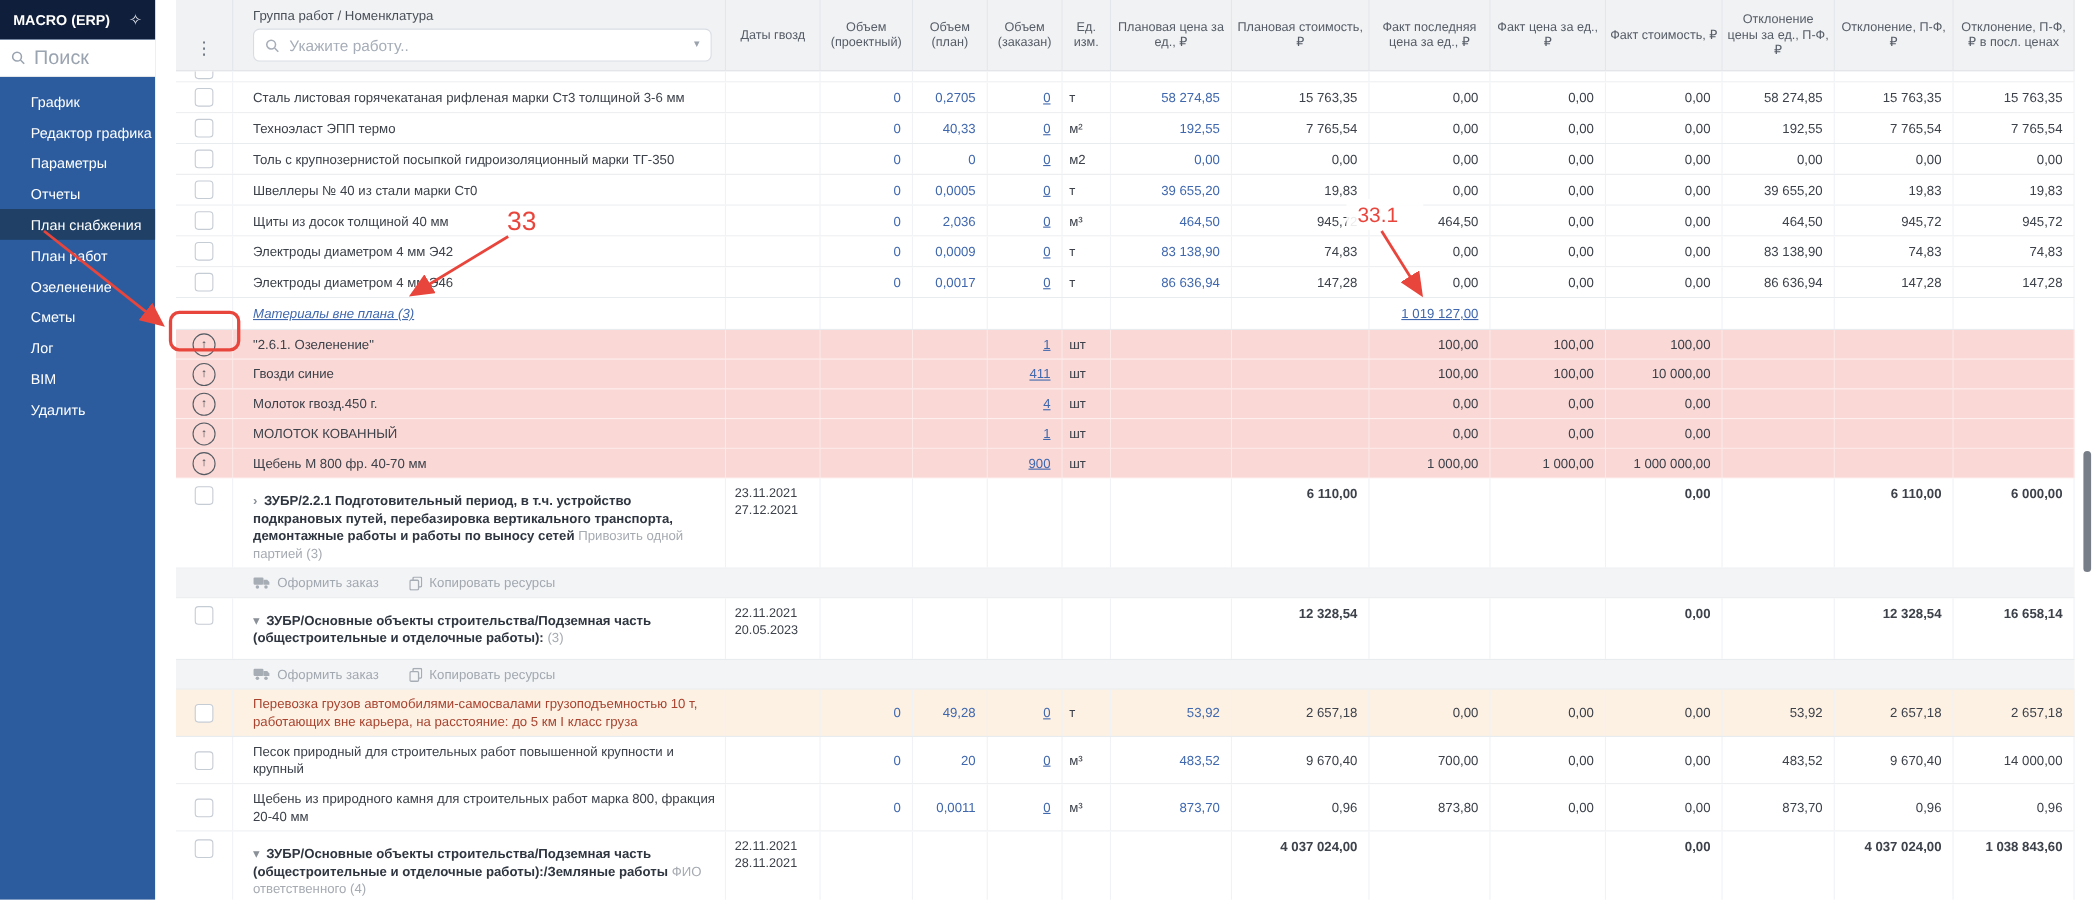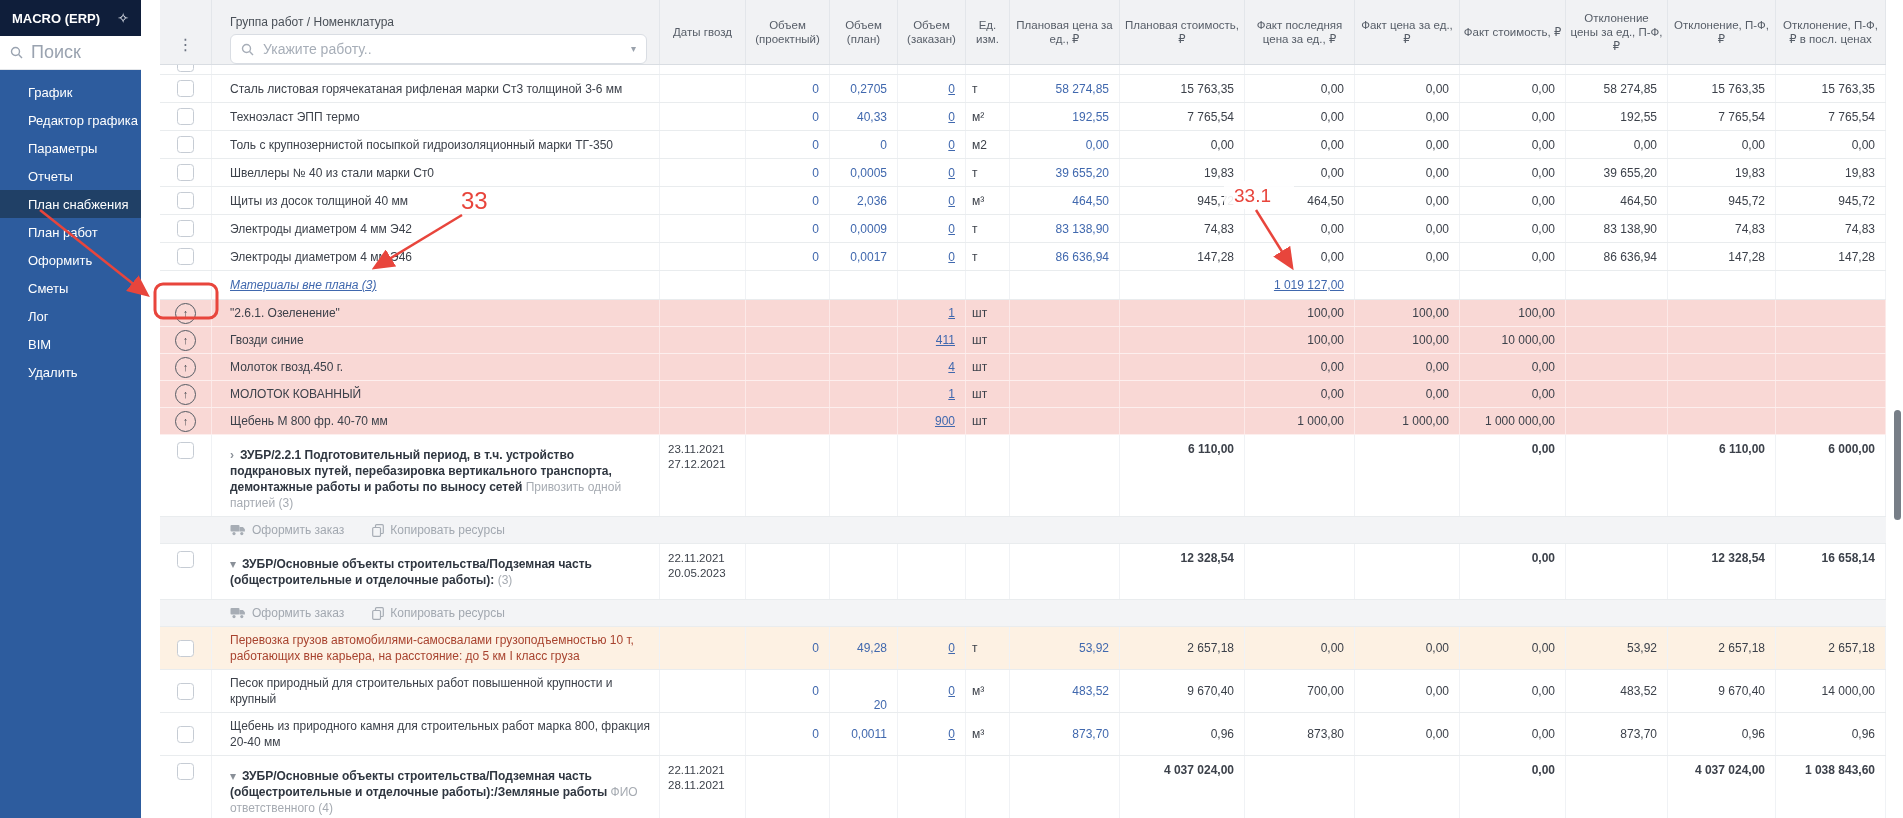--- a/index.html
+++ b/index.html
@@ -93,21 +93,21 @@
       <div class="mitem">
         <span>Отчеты</span>
       </div>
       <div class="mitem active">
         <span>План снабжения</span>
       </div>
       <div class="mitem">
         <span>План работ</span>
       </div>
       <div class="mitem">
-        <span>Оформить</span>
+        <span>Озеленение</span>
       </div>
       <div class="mitem">
         <span>Сметы</span>
       </div>
       <div class="mitem">
         <span>Лог</span>
       </div>
       <div class="mitem">
         <span>BIM</span>
       </div>
@@ -115,21 +115,21 @@
         <span>Удалить</span>
       </div>
     </div>
 </div>
 
 <div id="main">
   <div class="hrow" id="thead">
       <div class="hcell" style="width: 52px;">
         <div class="dots">⋮</div>
       </div>
-      <div class="hcell hname" style="width: 448px; justify-content: flex-end;">
+      <div class="hcell hname" style="width: 448px;">
         <div class="hlabel">Группа работ / Номенклатура</div>
         <div class="searchbox">
           <svg width="13" height="13" viewBox="0 0 13 13">
             <circle cx="5.5" cy="5.5" r="4" fill="none" stroke="#a7aeb8" stroke-width="1.4"></circle>
             <line x1="8.6" y1="8.6" x2="12" y2="12" stroke="#a7aeb8" stroke-width="1.4"></line>
           </svg>
           <input placeholder="Укажите работу.." style="">
           <span class="caret">▾</span>
         </div>
       </div>
@@ -839,21 +839,21 @@
         <div class="cell" style="width: 52px;">
           <div class="cb"></div>
         </div>
         <div class="cell" style="width: 448px;">
           <div class="namec">Песок природный для строительных работ повышенной крупности и крупный</div>
         </div>
         <div class="cell" style="width: 86px;"></div>
         <div class="cell num" style="width: 84px;">
           <span class="blu">0</span>
         </div>
-        <div class="cell num" style="width: 68px; align-items: flex-end;">
+        <div class="cell num" style="width: 68px;">
           <span class="blu">20</span>
         </div>
         <div class="cell num" style="width: 68px;">
           <span class="blu lnk">0</span>
         </div>
         <div class="cell unitc" style="width: 44px;">
           <span>м³</span>
         </div>
         <div class="cell num" style="width: 110px;">
           <span class="blu">483,52</span>

